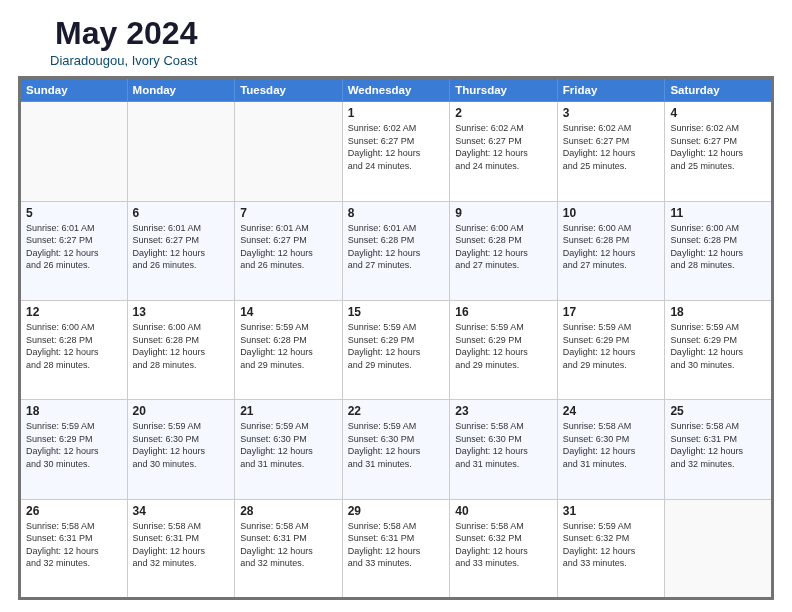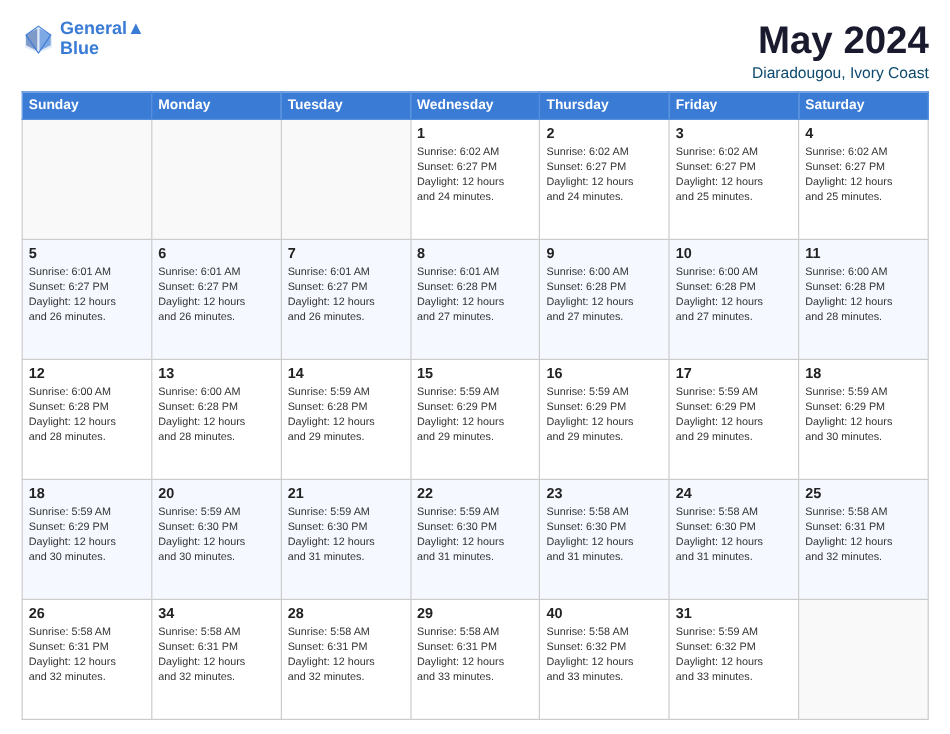--- a/index.html
+++ b/index.html
@@ -51,21 +51,21 @@
       line-height: 1.1;
     }
     .subtitle {
       font-size: 13px;
       color: #0c4a6e;
       margin-top: 2px;
       padding-left: 32px;
     }
     .calendar {
       flex: 1;
-      border: 1px solid #737373;
+      border: 3px solid #737373;
       border-collapse: collapse;
       width: 100%;
       table-layout: fixed;
     }
     .calendar thead th {
       background: #3a7bd5;
       color: #fff;
       font-size: 11.5px;
       font-weight: bold;
       text-align: left;
@@ -98,32 +98,20 @@
     }
     .empty-cell {
       background: #f9f9f9 !important;
     }
   </style>
 </head>
 <body>
 
 <div class="page">
   <div class="header">
-    <div class="logo">
-      <svg class="logo-icon" viewBox="0 0 30 30">
-        <polygon points="15,3 27,10 27,22 15,27 3,22 3,10" fill="#3a7bd5" opacity="0.15"></polygon>
-        <polygon points="16,5 26,11 26,20 16,25" fill="#3a7bd5" opacity="0.6"></polygon>
-        <polygon points="14,5 4,11 4,20 14,25" fill="#1a4a9a" opacity="0.5"></polygon>
-        <polygon points="15,3 26,11 15,27 4,11" fill="none" stroke="#3a7bd5" stroke-width="1"></polygon>
-      </svg>
-      <div class="logo-text">
-        <div><span>General</span><span style="color:#3a7bd5">▲</span></div>
-        <div style="color:#3a7bd5">Blue</div>
-      </div>
-    </div>
     <div class="title-block">
       <div class="main-title">May 2024</div>
       <div class="subtitle">Diaradougou, Ivory Coast</div>
     </div>
   </div>
 
   <table class="calendar">
     <thead>
       <tr>
       <th>Sunday</th>

